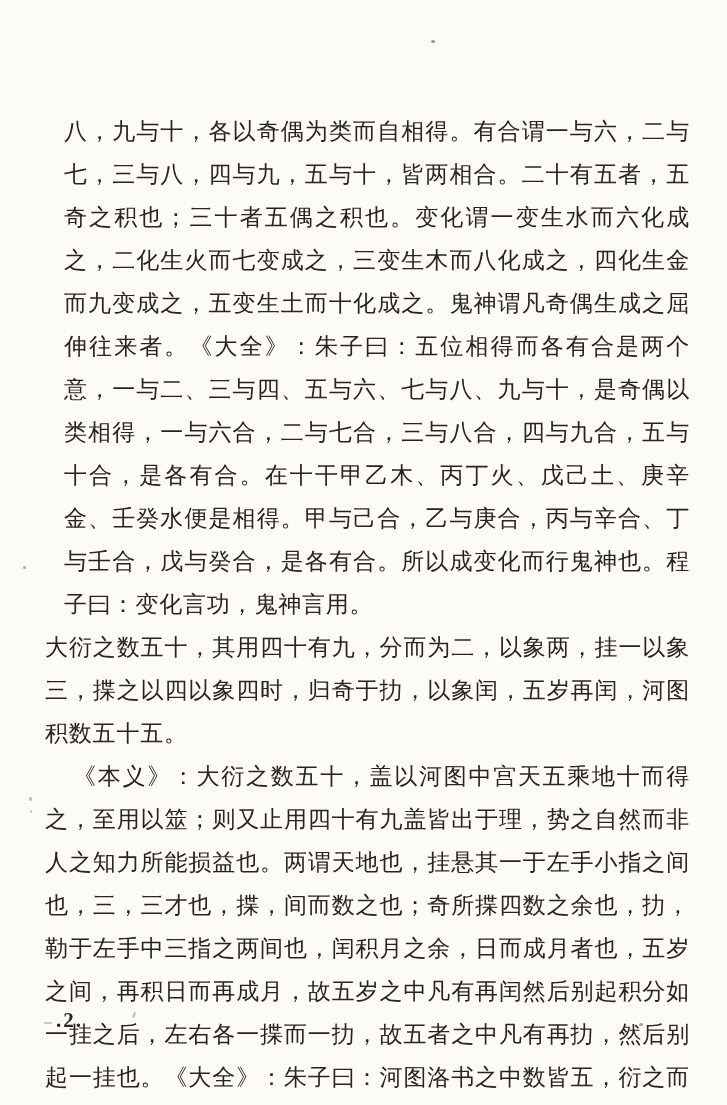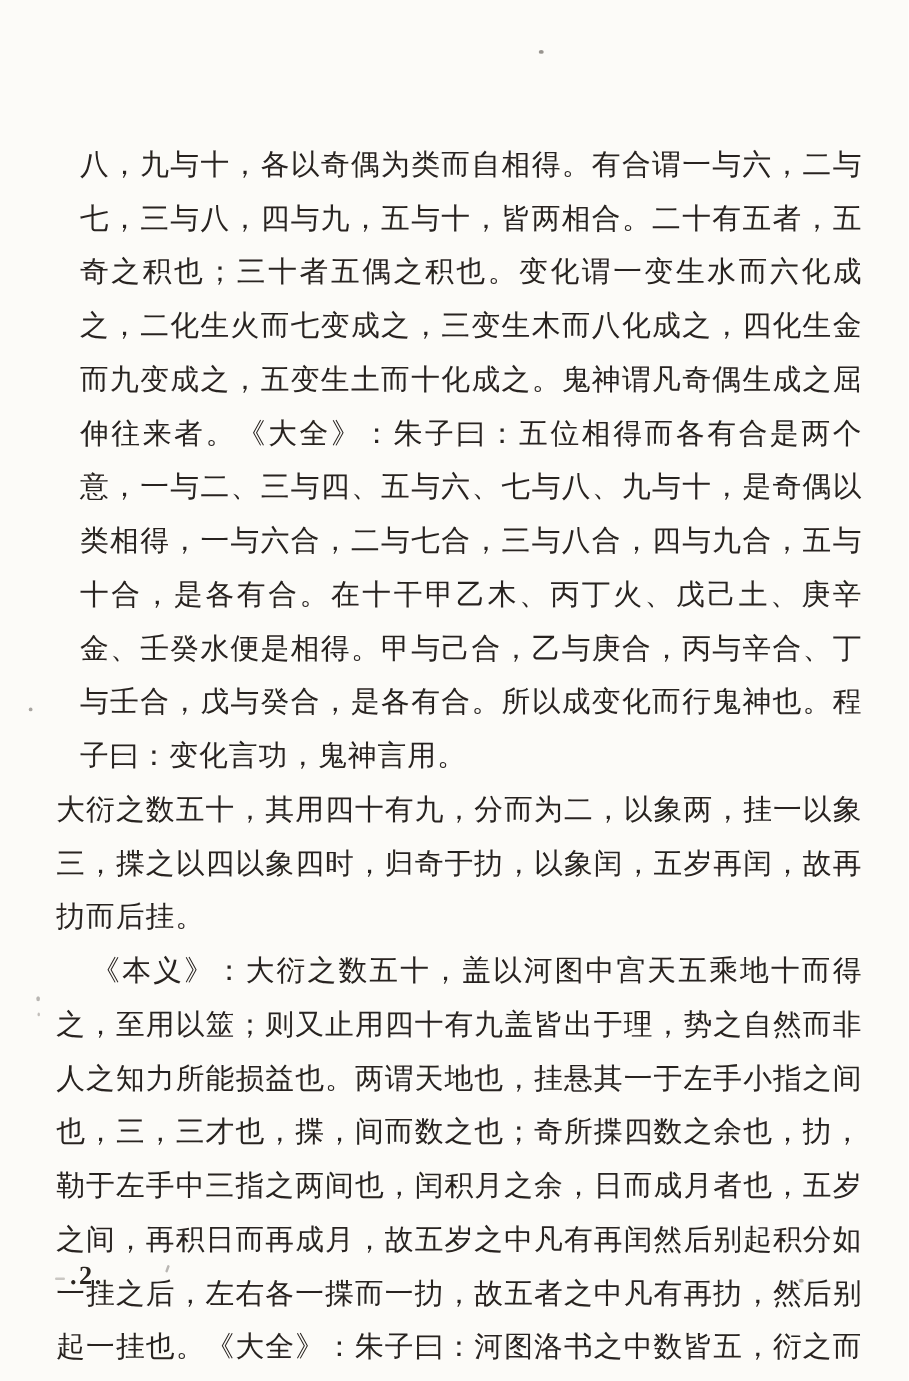--- a/index.html
+++ b/index.html
@@ -65,21 +65,21 @@
   .s6 { left: 133px; top: 1012px; width: 2px; height: 6px; opacity: .4; border-radius: 1px; transform: rotate(20deg); }
   .s7 { left: 44px;  top: 1022px; width: 8px; height: 2px; opacity: .3; border-radius: 1px; }
 </style>
 </head>
 <body>
 
 <div class="page">
 
   <div class="text-block">
     <p class="para hanging">八，九与十，各以奇偶为类而自相得。有合谓一与六，二与七，三与八，四与九，五与十，皆两相合。二十有五者，五奇之积也；三十者五偶之积也。变化谓一变生水而六化成之，二化生火而七变成之，三变生木而八化成之，四化生金而九变成之，五变生土而十化成之。鬼神谓凡奇偶生成之屈伸往来者。《大全》：朱子曰：五位相得而各有合是两个意，一与二、三与四、五与六、七与八、九与十，是奇偶以类相得，一与六合，二与七合，三与八合，四与九合，五与十合，是各有合。在十干甲乙木、丙丁火、戊己土、庚辛金、壬癸水便是相得。甲与己合，乙与庚合，丙与辛合、丁与壬合，戊与癸合，是各有合。所以成变化而行鬼神也。程子曰：变化言功，鬼神言用。</p>
-    <p class="para classic">大衍之数五十，其用四十有九，分而为二，以象两，挂一以象三，揲之以四以象四时，归奇于扐，以象闰，五岁再闰，故再扐而后挂。</p>
+    <p class="para classic">大衍之数五十，其用四十有九，分而为二，以象两，挂一以象三，揲之以四以象四时，归奇于扐，以象闰，五岁再闰，河图积数五十五。</p>
     <p class="para benyi">《本义》：大衍之数五十，盖以河图中宫天五乘地十而得之，至用以筮；则又止用四十有九盖皆出于理，势之自然而非人之知力所能损益也。两谓天地也，挂悬其一于左手小指之间也，三，三才也，揲，间而数之也；奇所揲四数之余也，扐，勒于左手中三指之两间也，闰积月之余，日而成月者也，五岁之间，再积日而再成月，故五岁之中凡有再闰然后别起积分如一挂之后，左右各一揲而一扐，故五者之中凡有再扐，然后别起一挂也。《大全》：朱子曰：河图洛书之中数皆五，衍之而各极其数以至于十，则合为五十矣。河图积数五十五，其五十者，皆因五而后得，独五为五十所因而自无所因，故虚之则但为五十。又五十五之中其四十者，分为阴、阳、老、少之数，而其五与十者无所为，则又以五乘十、十乘五而亦皆为五十矣。洛书积数四十五，其四十者散布于外而分阴、阳、老、少之数，唯五居中而无所为，则亦自含五数而并为五十矣。中数五，衍之而各极其数以至于十</p>
   </div>
 
   <div class="page-number">.2.</div>
 
   <div class="speck s1"></div>
   <div class="speck s2"></div>
   <div class="speck s3"></div>
   <div class="speck s4"></div>
   <div class="speck s5"></div>

